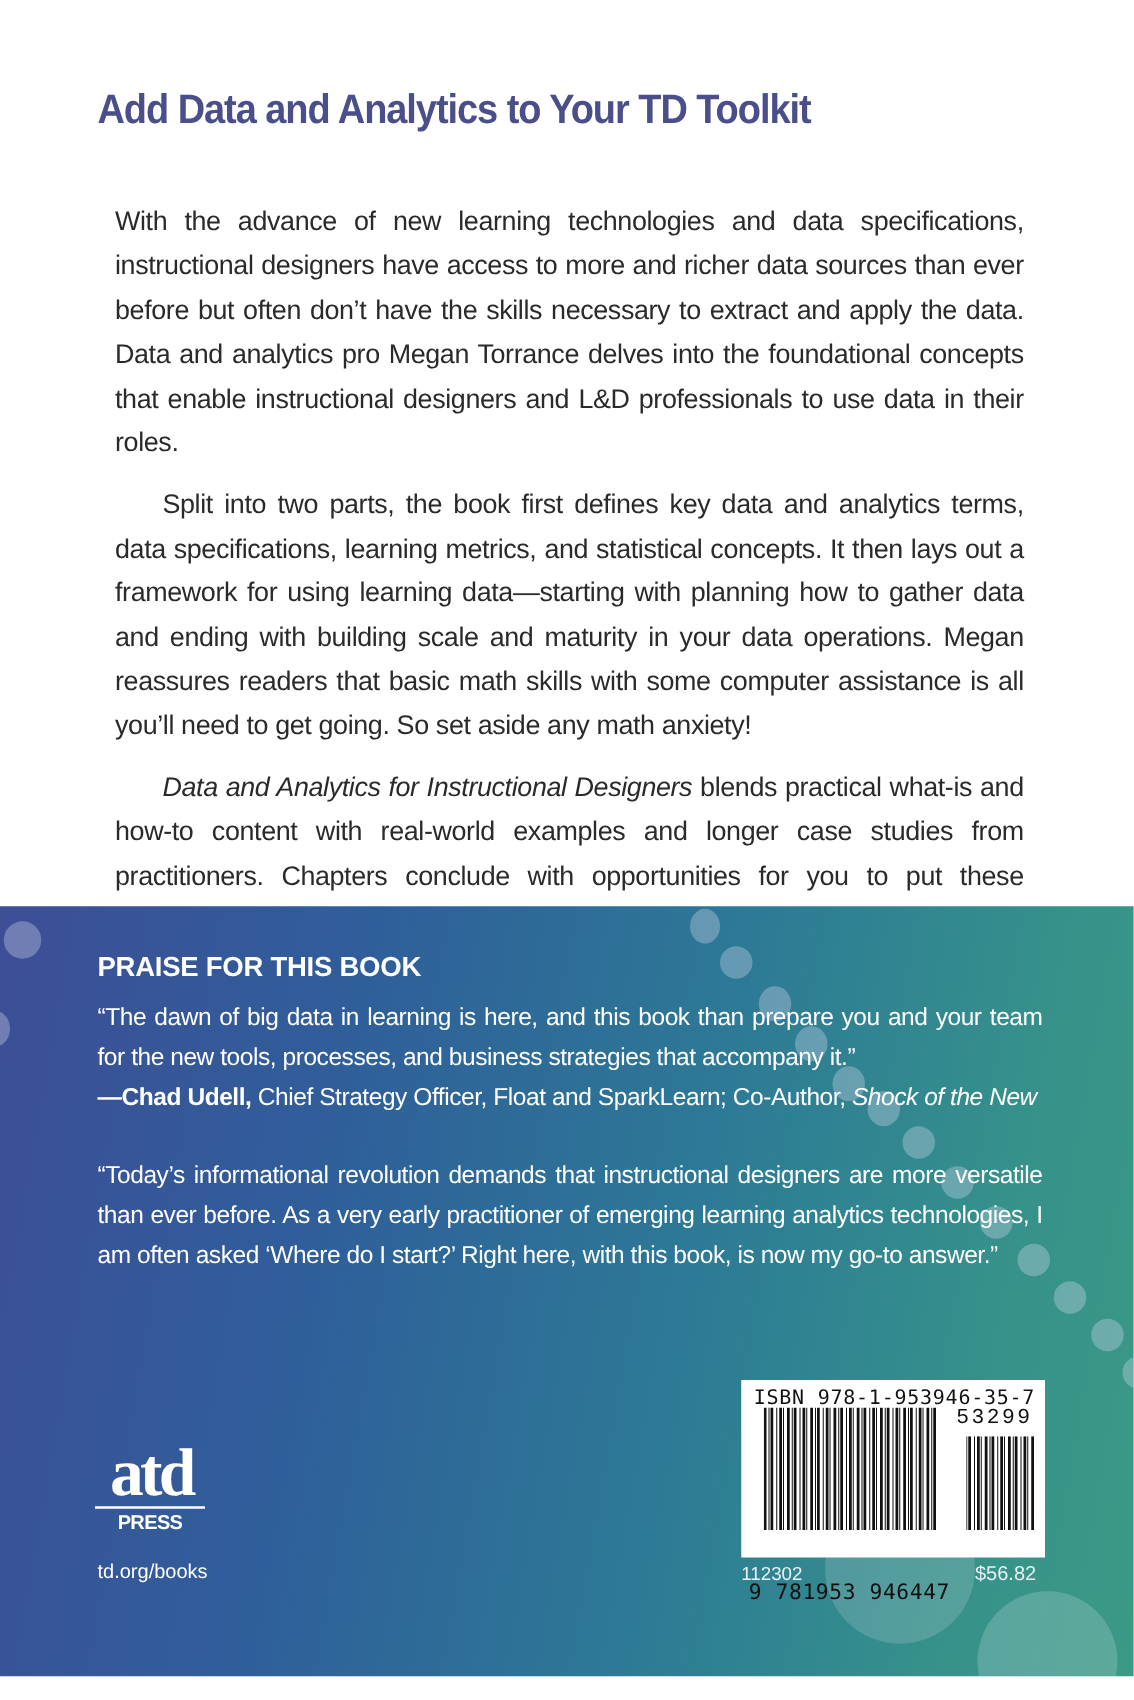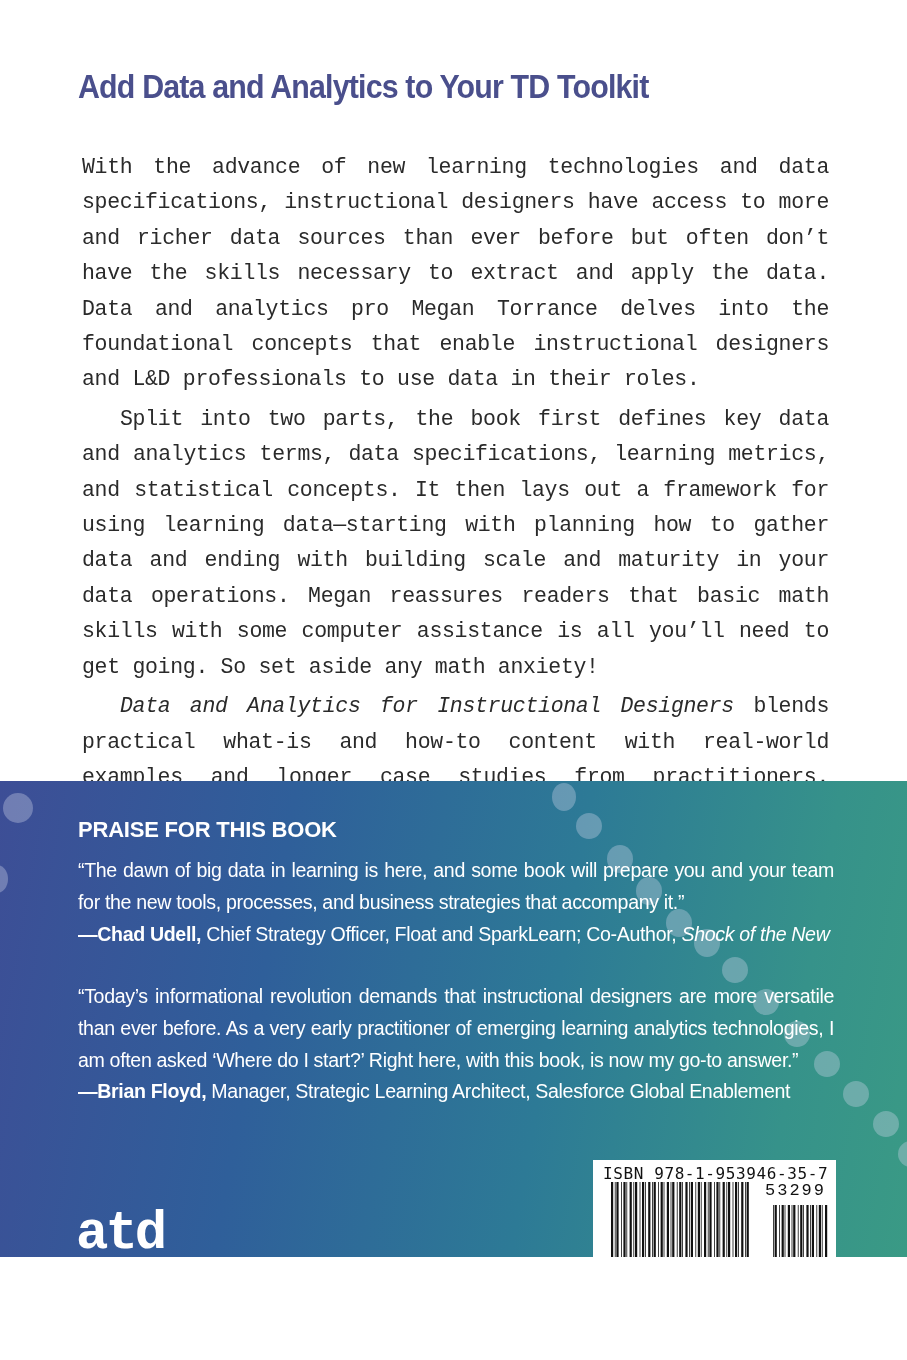--- a/index.html
+++ b/index.html
@@ -18,26 +18,26 @@
       font-weight: bold; font-size: 33px; letter-spacing: -0.9px;
       color: #4a4f8c;
       transform: scaleX(0.92); transform-origin: left top;
       white-space: nowrap;
     }
     .body-text {
       position: absolute; left: 78px; top: 146px; width: 755px;
       font-size: 21.5px; line-height: 35.4px; color: #2a2a2a;
       letter-spacing: -0.3px;
     }
-    .body-text p { margin: 4px; text-align: justify; font-family: Liberation Mono, monospace; }
+    .body-text p { margin: 14px; text-align: justify; }
     .body-text p.indent { text-indent: 38px; }
     .body-text em { font-style: italic; }
 
     .bottom {
-      position: absolute; left: 0; top: 781px; width: 907px; height: 476px;
+      position: absolute; left: 0; top: 725px; width: 907px; height: 616px;
       background: linear-gradient(100deg, #3d4e96 0%, #2f5f9a 30%, #2d7a96 60%, #36928a 85%, #3a9a85 100%);
       overflow: hidden;
     }
     .bubble {
       position: absolute; border-radius: 50%;
       background: rgba(210, 215, 235, 0.35);
     }
     .praise-head {
       position: absolute; left: 78px; top: 36px;
       font-weight: bold; font-size: 22px; color: #ffffff; letter-spacing: -0.2px;
@@ -52,23 +52,23 @@
     .quote .attr b { font-weight: bold; }
     .quote .attr i { font-style: italic; }
     .q1 { top: 74px; }
     .q2 { top: 200px; }
 
     .logo {
       position: absolute; left: 76px; top: 428px; width: 90px;
       color: #ffffff;
     }
     .logo-mark {
-      font-family: Liberation Mono, monospace; font-weight: bold;
+      font-family: Liberation Serif, serif; font-weight: bold;
       font-size: 54px; line-height: 50px; letter-spacing: -3px;
-      display: block; text-align: left;
+      display: block; text-align: center;
     }
     .logo-rule { height: 2px; background: #ffffff; margin-top: 2px; width: 88px; }
     .logo-press {
       display: block; text-align: center; font-weight: bold; font-size: 16px;
       letter-spacing: -0.5px; margin-top: 3px; width: 88px;
     }
     .site {
       position: absolute; left: 78px; top: 524px; font-size: 16px; color: #ffffff;
     }
 
@@ -128,27 +128,26 @@
   <div class="bubble" style="left:814px;top:270px;width:26px;height:26px;"></div>
   <div class="bubble" style="left:843px;top:300px;width:26px;height:26px;"></div>
   <div class="bubble" style="left:873px;top:330px;width:26px;height:26px;"></div>
   <div class="bubble" style="left:898px;top:360px;width:26px;height:26px;"></div>
   <div class="bubble" style="left:660px;top:470px;width:120px;height:120px;background:rgba(200,215,225,0.22);"></div>
   <div class="bubble" style="left:782px;top:548px;width:112px;height:112px;background:rgba(200,220,225,0.25);"></div>
 
   <div class="praise-head">PRAISE FOR THIS BOOK</div>
 
   <div class="quote q1">
-    <p class="q-body">“The dawn of big data in learning is here, and some book will prepare you and your team for the new tools, processes, and business strategies that accompany it.”</p>
+    <p class="q-body">“The dawn of big data in learning is here, and this book than prepare you and your team for the new tools, processes, and business strategies that accompany it.”</p>
     <p class="attr"><b>—Chad Udell,</b><span> Chief Strategy Officer, Float and SparkLearn; Co-Author, </span><i>Shock of the New</i></p>
   </div>
 
   <div class="quote q2">
     <p class="q-body">“Today’s informational revolution demands that instructional designers are more versatile than ever before. As a very early practitioner of emerging learning analytics technologies, I am often asked ‘Where do I start?’ Right here, with this book, is now my go-to answer.”</p>
-    <p class="attr"><b>—Brian Floyd,</b><span> Manager, Strategic Learning Architect, Salesforce Global Enablement</span></p>
   </div>
 
   <div class="logo">
     <span class="logo-mark">atd</span>
     <div class="logo-rule"></div>
     <span class="logo-press">PRESS</span>
   </div>
   <div class="site">td.org/books</div>
 
   <div class="barcode-box">

